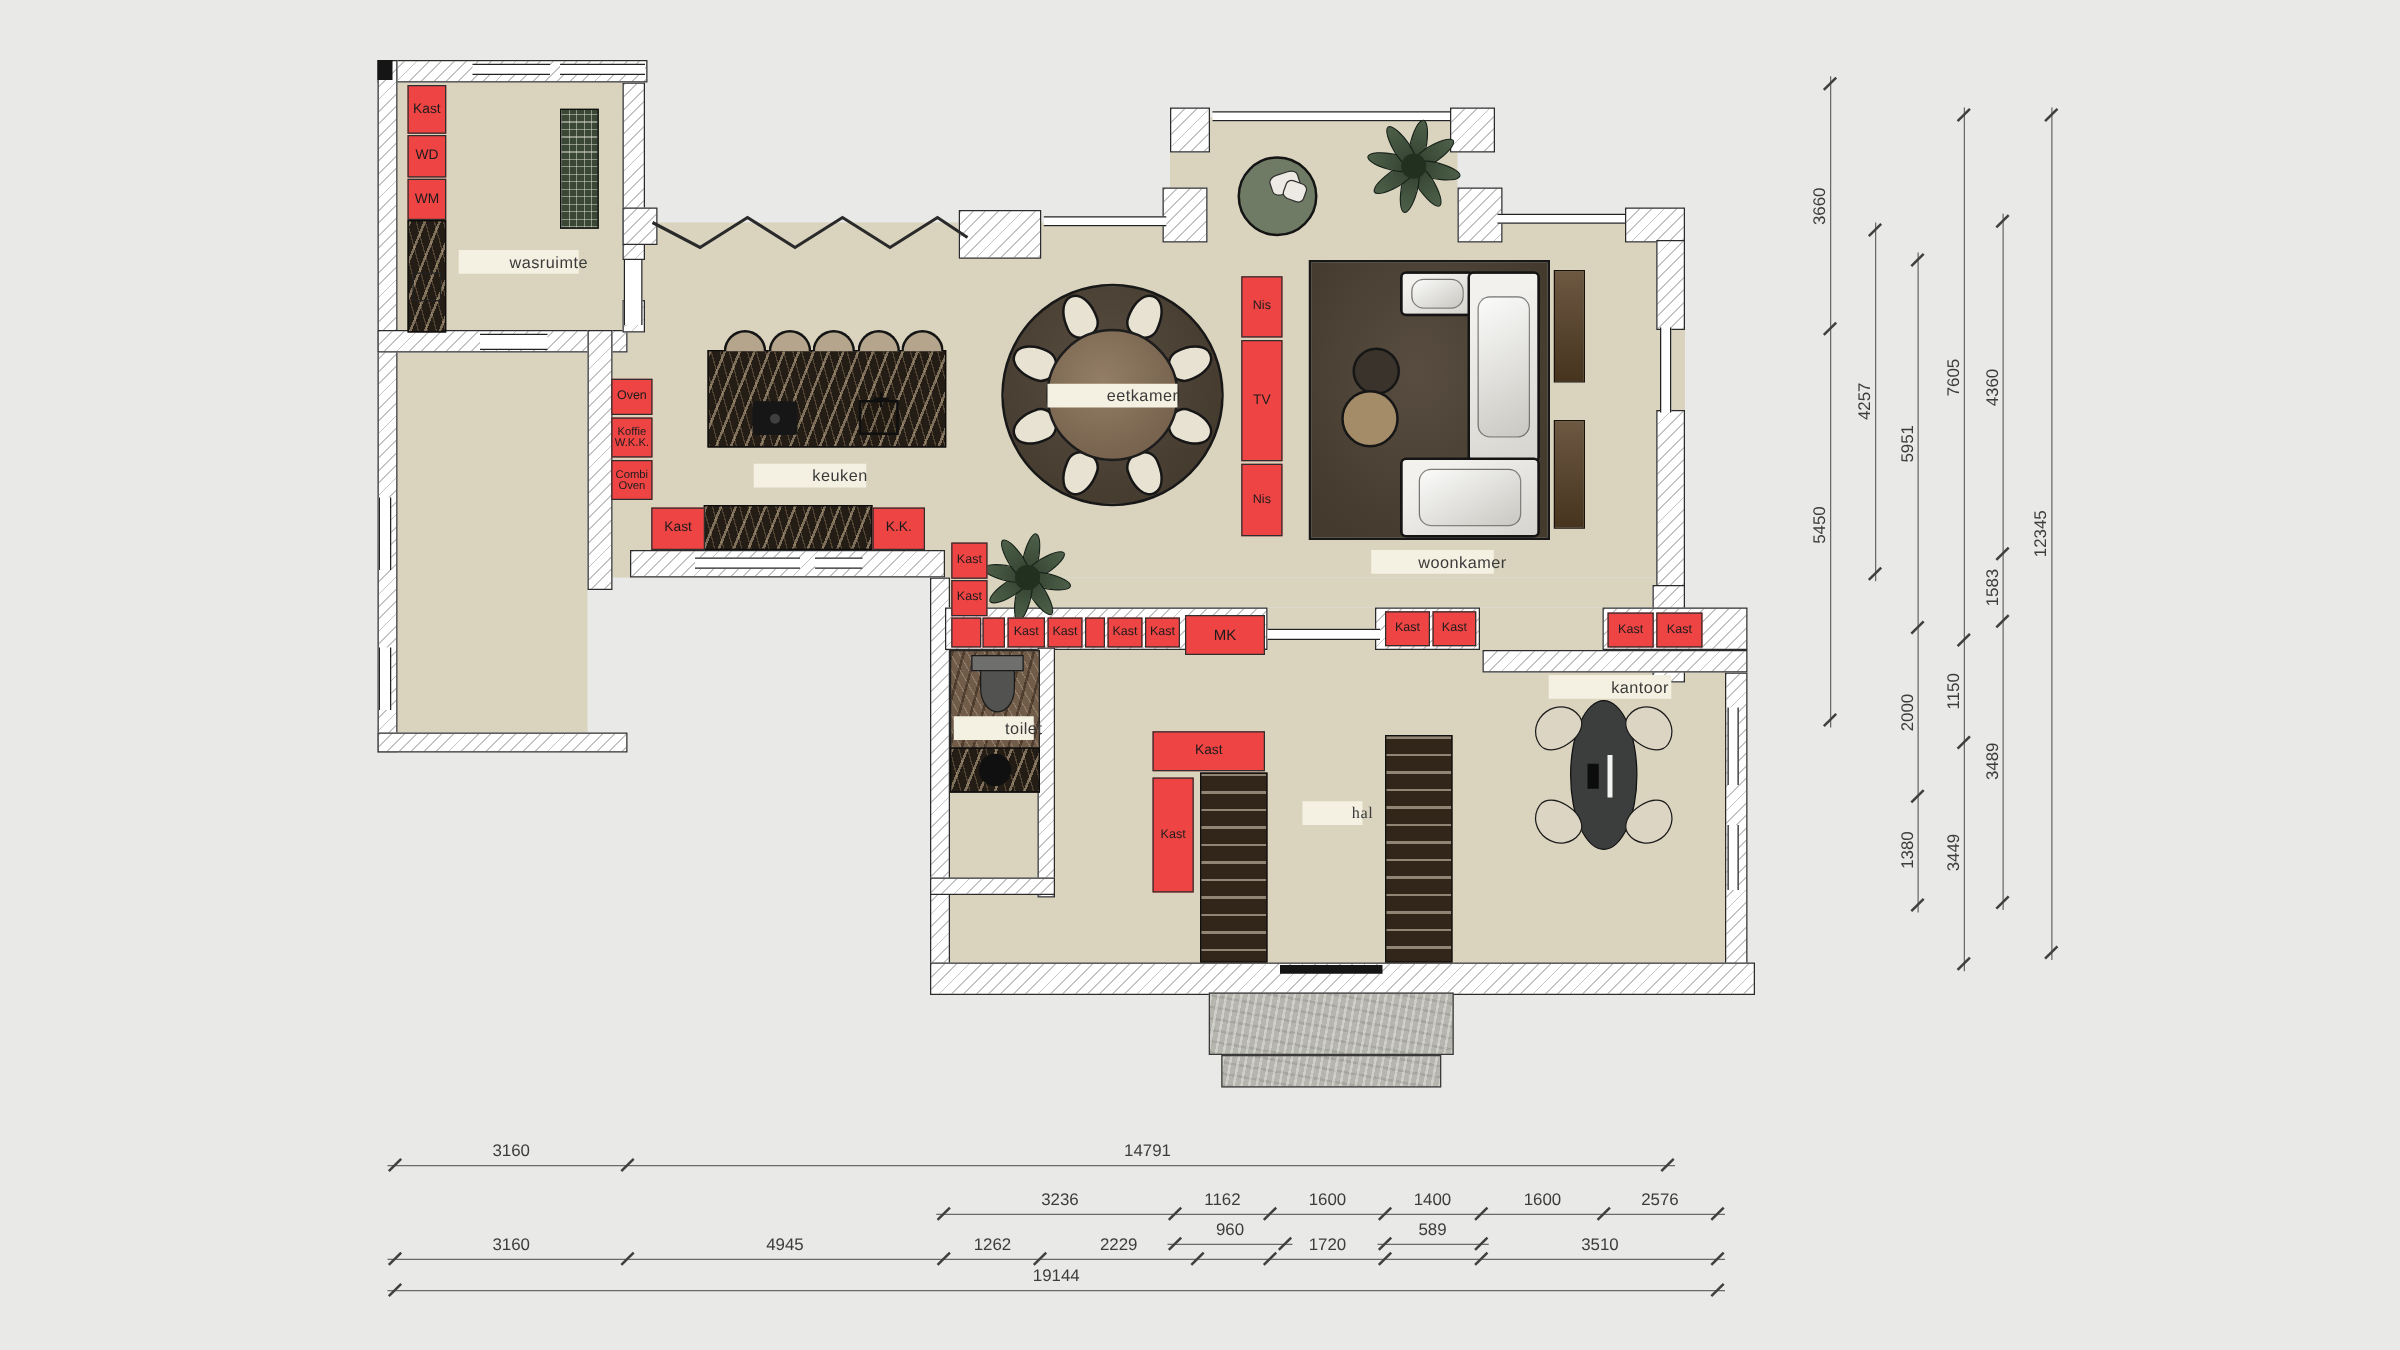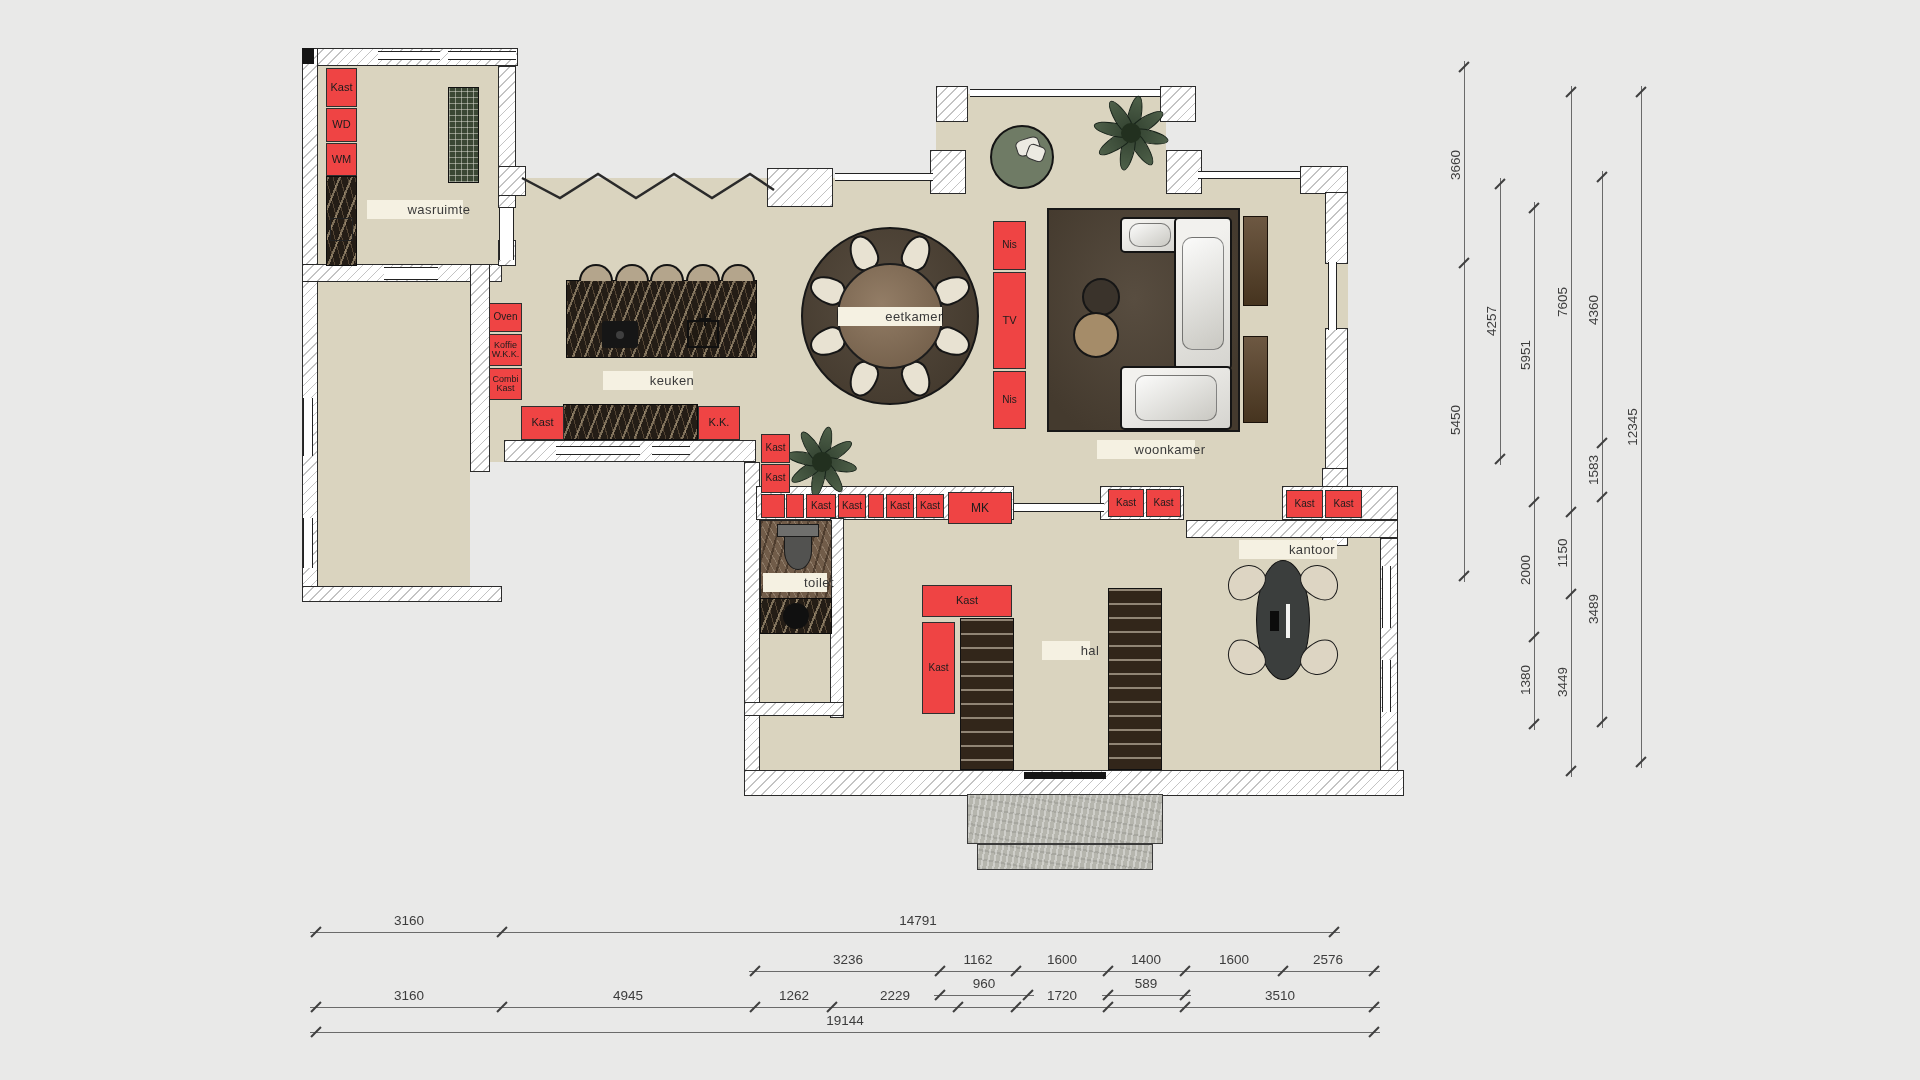--- a/index.html
+++ b/index.html
@@ -206,21 +206,21 @@
     <div class="porch" style="left: 967px; top: 794px; width: 196px; height: 50px;"></div>
     <div class="porch" style="left: 977px; top: 844px; width: 176px; height: 26px;"></div>
     <div class="solid" style="left: 1024px; top: 772px; width: 82px; height: 7px;"></div>
     <div class="fixture" style="left: 326px; top: 68px; width: 31px; height: 39px;">Kast</div>
     <div class="fixture" style="left: 326px; top: 108px; width: 31px; height: 34px;">WD</div>
     <div class="fixture" style="left: 326px; top: 143px; width: 31px; height: 33px;">WM</div>
     <div class="fixture" style="left: 489px; top: 303px; width: 33px; height: 29px; font-size: 10px;">Oven</div>
     <div class="fixture" style="left: 489px; top: 334px; width: 33px; height: 32px; font-size: 9px;">Koffie
 W.K.K.</div>
     <div class="fixture" style="left: 489px; top: 368px; width: 33px; height: 32px; font-size: 9px;">Combi
-Kast</div>
+Oven</div>
     <div class="fixture" style="left: 521px; top: 406px; width: 43px; height: 34px;">Kast</div>
     <div class="fixture" style="left: 698px; top: 406px; width: 42px; height: 34px;">K.K.</div>
     <div class="fixture" style="left: 993px; top: 221px; width: 33px; height: 49px; font-size: 10px;">Nis</div>
     <div class="fixture" style="left: 993px; top: 272px; width: 33px; height: 97px;">TV</div>
     <div class="fixture" style="left: 993px; top: 371px; width: 33px; height: 58px; font-size: 10px;">Nis</div>
     <div class="fixture" style="left: 761px; top: 434px; width: 29px; height: 29px; font-size: 10px;">Kast</div>
     <div class="fixture" style="left: 761px; top: 464px; width: 29px; height: 29px; font-size: 10px;">Kast</div>
     <div class="fixture" style="left: 761px; top: 494px; width: 24px; height: 24px;"></div>
     <div class="fixture" style="left: 786px; top: 494px; width: 18px; height: 24px;"></div>
     <div class="fixture" style="left: 806px; top: 494px; width: 30px; height: 24px; font-size: 10px;">Kast</div>
@@ -233,21 +233,21 @@
     <div class="fixture" style="left: 1146px; top: 489px; width: 35px; height: 28px; font-size: 10px;">Kast</div>
     <div class="fixture" style="left: 1286px; top: 490px; width: 37px; height: 28px; font-size: 10px;">Kast</div>
     <div class="fixture" style="left: 1325px; top: 490px; width: 37px; height: 28px; font-size: 10px;">Kast</div>
     <div class="fixture" style="left: 922px; top: 585px; width: 90px; height: 32px;">Kast</div>
     <div class="fixture" style="left: 922px; top: 622px; width: 33px; height: 92px; font-size: 10px;">Kast</div>
     <div class="chip" style="left: 367px; top: 199.5px; width: 96px; height: 19px;">wasruimte</div>
     <div class="chip" style="left: 603px; top: 370.5px; width: 90px; height: 19px;">keuken</div>
     <div class="chip" style="left: 838px; top: 306.5px; width: 104px; height: 19px;">eetkamer</div>
     <div class="chip" style="left: 1097px; top: 439.5px; width: 98px; height: 19px;">woonkamer</div>
     <div class="chip" style="left: 763px; top: 572.5px; width: 64px; height: 19px;">toilet</div>
-    <div class="chip" style="left: 1042px; top: 640.5px; width: 30px; height: 19px;">hal</div>
+    <div class="chip" style="left: 1042px; top: 640.5px; width: 30px; height: 19px; font-family: Liberation Serif, serif;">hal</div>
     <div class="chip" style="left: 1239px; top: 539.5px; width: 98px; height: 19px;">kantoor</div>
     <div class="dimline" style="left: 1464px; top: 61px; width: 1px; height: 521px;"></div>
     <div class="dimtick" style="left: 1457px; top: 66px; width: 14px; height: 2px; transform: rotate(-45deg);"></div>
     <div class="dimtick" style="left: 1457px; top: 262px; width: 14px; height: 2px; transform: rotate(-45deg);"></div>
     <div class="dimtick" style="left: 1457px; top: 575px; width: 14px; height: 2px; transform: rotate(-45deg);"></div>
     <div class="dimlabel" style="left: 1416px; top: 157px; width: 80px; height: 16px; transform: rotate(-90deg);">3660</div>
     <div class="dimlabel" style="left: 1416px; top: 412px; width: 80px; height: 16px; transform: rotate(-90deg);">5450</div>
     <div class="dimline" style="left: 1500px; top: 178px; width: 1px; height: 287px;"></div>
     <div class="dimtick" style="left: 1493px; top: 183px; width: 14px; height: 2px; transform: rotate(-45deg);"></div>
     <div class="dimtick" style="left: 1493px; top: 458px; width: 14px; height: 2px; transform: rotate(-45deg);"></div>

